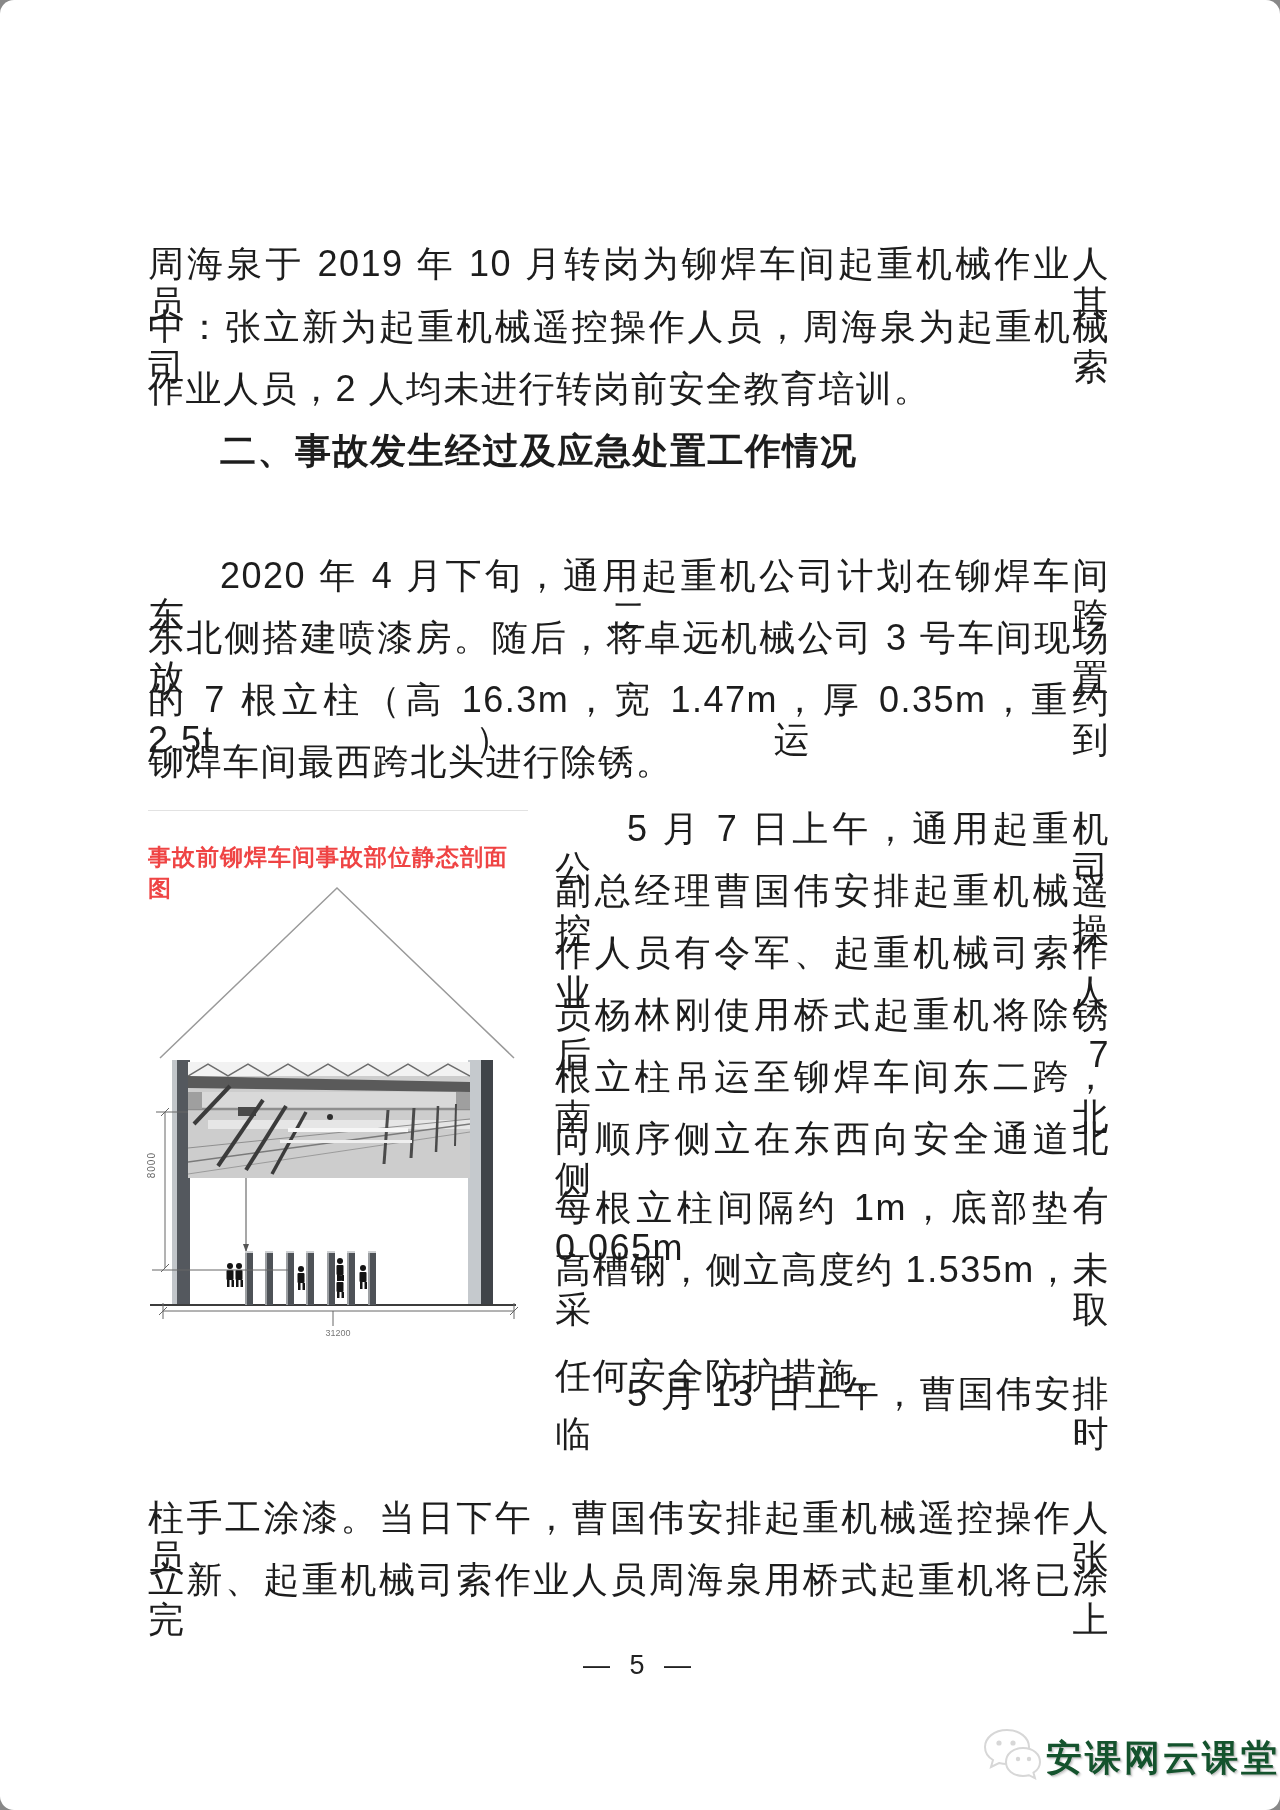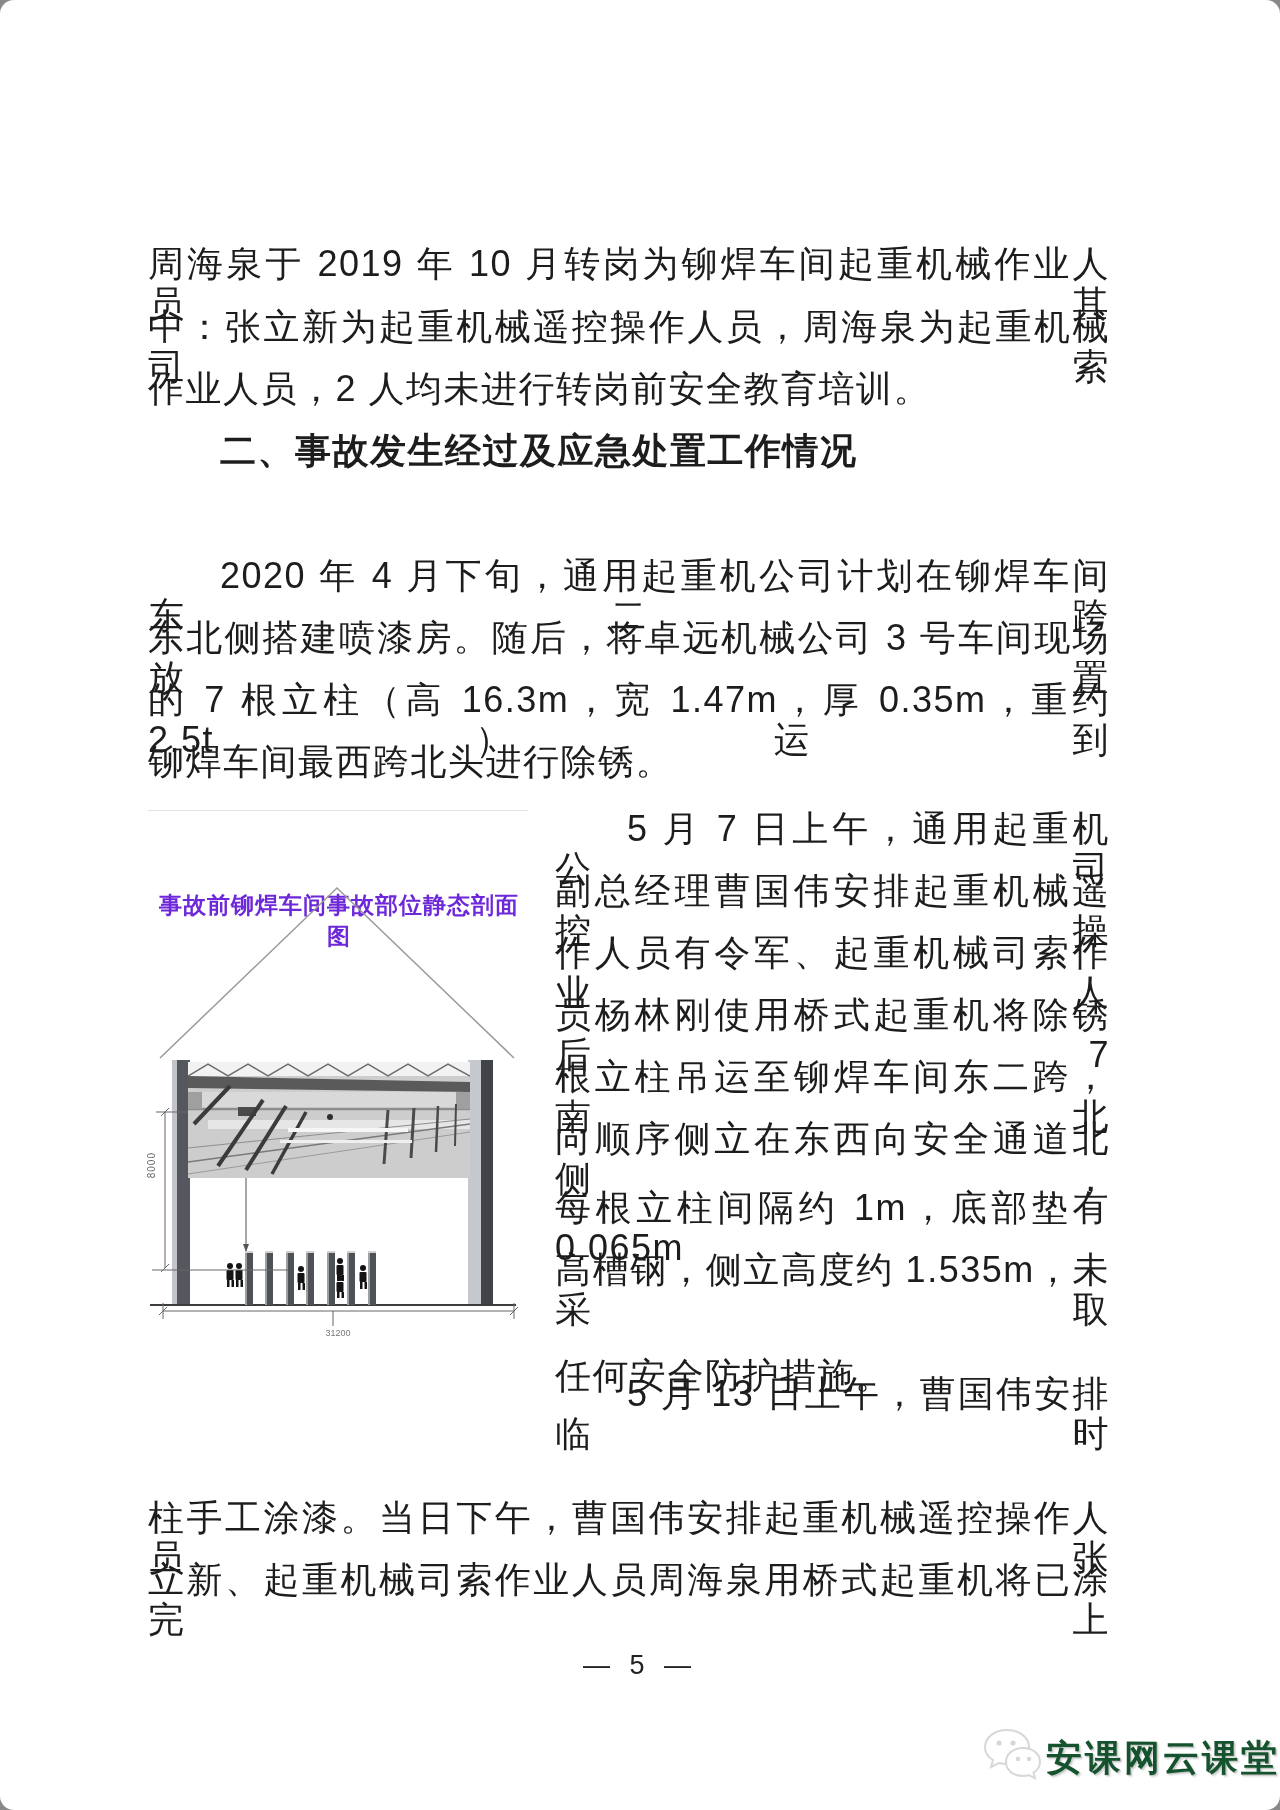--- a/index.html
+++ b/index.html
@@ -33,22 +33,22 @@
   .figure{
     position:absolute; left:148px; top:808px;
     width:382px; height:585px;
   }
   .fig-hairline{
     position:absolute; left:0; top:2px; width:380px; height:1px;
     background:#e2e2e2;
   }
   .fig-title{
     position:absolute; left:0; top:34px; width:382px;
-    text-align:center; font-size:23px; font-weight:bold;
-    color:#6d28d9; letter-spacing:1px;margin-top:48px;
+    font-size:23px; font-weight:bold;
+    color:#ef4444; letter-spacing:1px;
   }
   .fig-svg{ position:absolute; left:0; top:68px; }
   .fig-photo{ position:absolute; left:40px; top:254px; width:282px; height:116px; }
   .dim-h-label{
     position:absolute; left:-2px; top:344px;
     font-size:10px; color:#666;
     writing-mode:vertical-rl; transform:rotate(180deg);
     letter-spacing:1px;
   }
   .dim-w-label{

